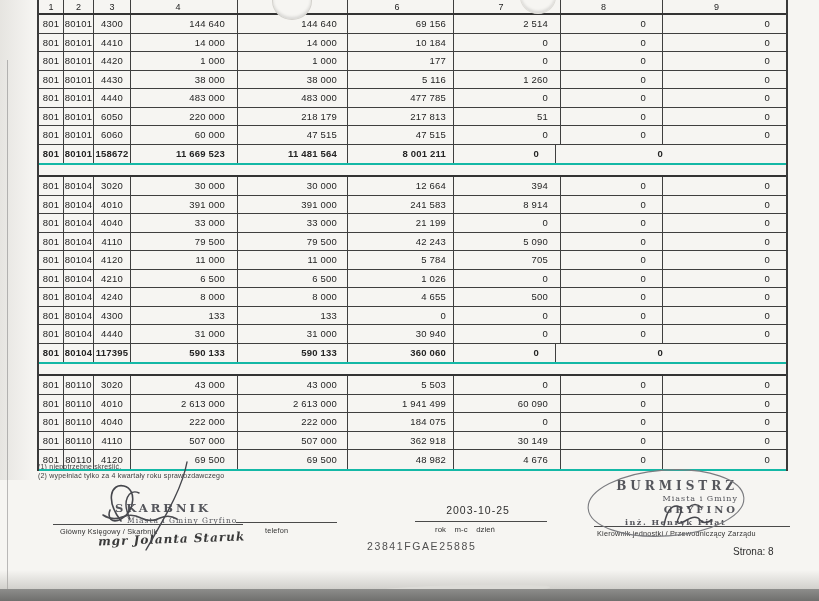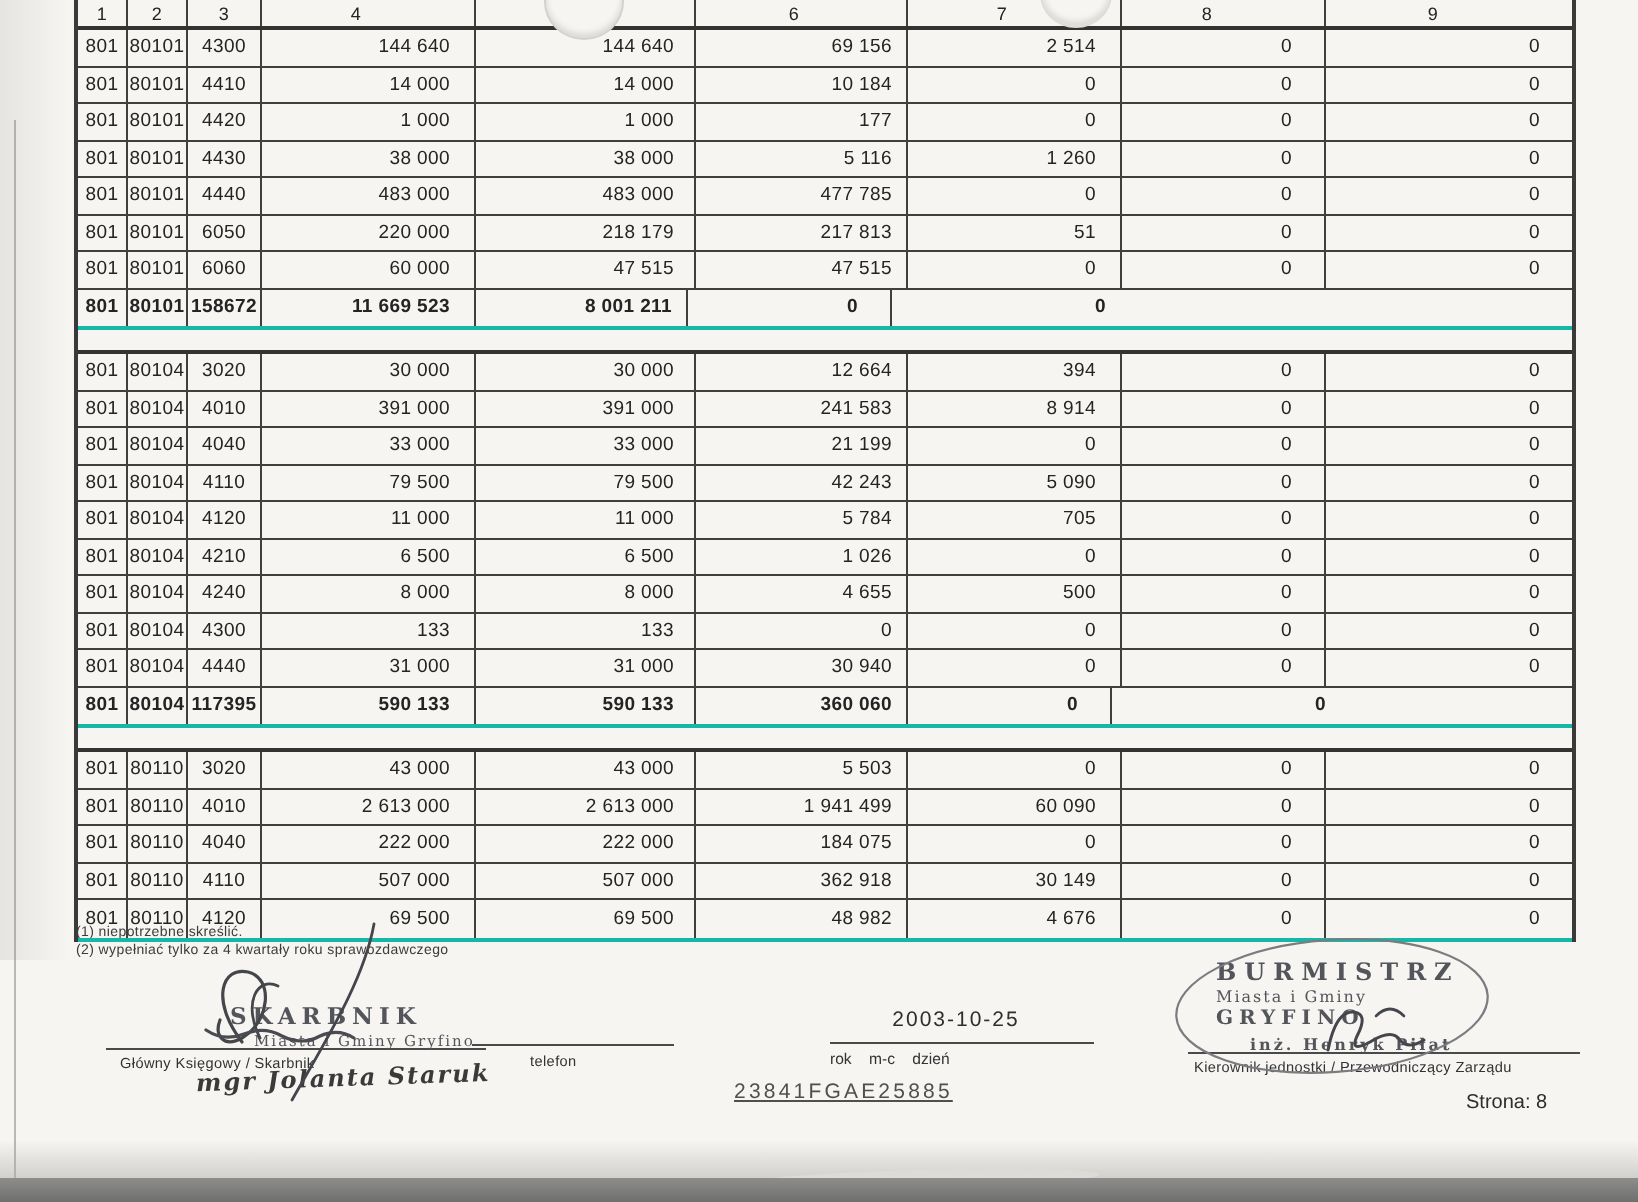--- a/index.html
+++ b/index.html
@@ -64,31 +64,31 @@
   .line-date   { left:415px; top:521px; width:132px; }
   .line-right  { left:594px; top:526px; width:196px; }
 
   .role-label { position:absolute; font-size:7.3px; color:#333; letter-spacing:.2px; }
   .role-left  { left:60px;  top:527px; }
   .role-phone { left:265px; top:526px; }
   .role-right { left:597px; top:529px; }
 
   .date-value { position:absolute; left:412px; top:504px; width:132px; text-align:center;
     font-size:10.5px; letter-spacing:1px; color:#2e2e2e; }
-  .date-caption { position:absolute; left:415px; top:525px; width:132px; text-align:left;
+  .date-caption { position:absolute; left:399px; top:525px; width:132px; text-align:center;
     font-size:7.8px; color:#333; white-space:pre; }
-  .doc-code { position:absolute; left:367px; top:540px; font-size:10.5px; letter-spacing:1.6px; color:#4f4f4f;text-decoration:underline; }
+  .doc-code { position:absolute; left:367px; top:540px; font-size:10.5px; letter-spacing:1.6px; color:#4f4f4f; }
   .page-number { position:absolute; left:733px; top:546px; font-size:10px; color:#2e2e2e; }
 
   
   .stamp { color:#54555b; font-family:"DejaVu Serif", serif; z-index:1; }
   .stamp-left { position:absolute; left:115px; top:501px; }
   .stamp-left .s1 { font-size:11.5px; font-weight:700; letter-spacing:3px; }
   .stamp-left .s2 { font-size:7.5px; letter-spacing:1px; margin-left:12px; margin-top:1px; }
-  .stamp-right { position:absolute; left:608px; top:479px; width:130px; text-align:left; }
+  .stamp-right { position:absolute; left:608px; top:479px; width:130px; text-align:right; }
   .stamp-right .s1 { font-size:12px; font-weight:700; letter-spacing:4px; }
   .stamp-right .s2 { font-size:8px; letter-spacing:1px; margin-top:1px; }
   .stamp-right .s3 { font-size:10px; font-weight:700; letter-spacing:3px; margin-top:1px; }
   .stamp-name { position:absolute; left:625px; top:517px; font-size:8px; font-weight:700;
     letter-spacing:1.5px; color:#54555b; font-family:"DejaVu Serif", serif; }
 
   .handwritten { position:absolute; left:98px; top:532px; font-family:"DejaVu Serif", serif;
     font-style:italic; font-weight:600; font-size:12px; letter-spacing:1px; color:#3a3a3a;
     transform:rotate(-2deg); }
 
@@ -190,20 +190,21 @@
           <div class="cell c5">47 515</div>
           <div class="cell c6">0</div>
           <div class="cell c7">0</div>
           <div class="cell c8">0</div>
         </div>
         <div class="row bold">
           <div class="cell c0">801</div>
           <div class="cell c1">80101</div>
           <div class="cell c2">158672</div>
           <div class="cell c3">11 669 523</div>
+          <div class="cell c4">11 481 564</div>
           <div class="cell c5">8 001 211</div>
           <div class="cell c7">0</div>
           <div class="cell c8">0</div>
         </div>
       </div>
       <div class="block">
         <div class="row">
           <div class="cell c0">801</div>
           <div class="cell c1">80104</div>
           <div class="cell c2">3020</div>

